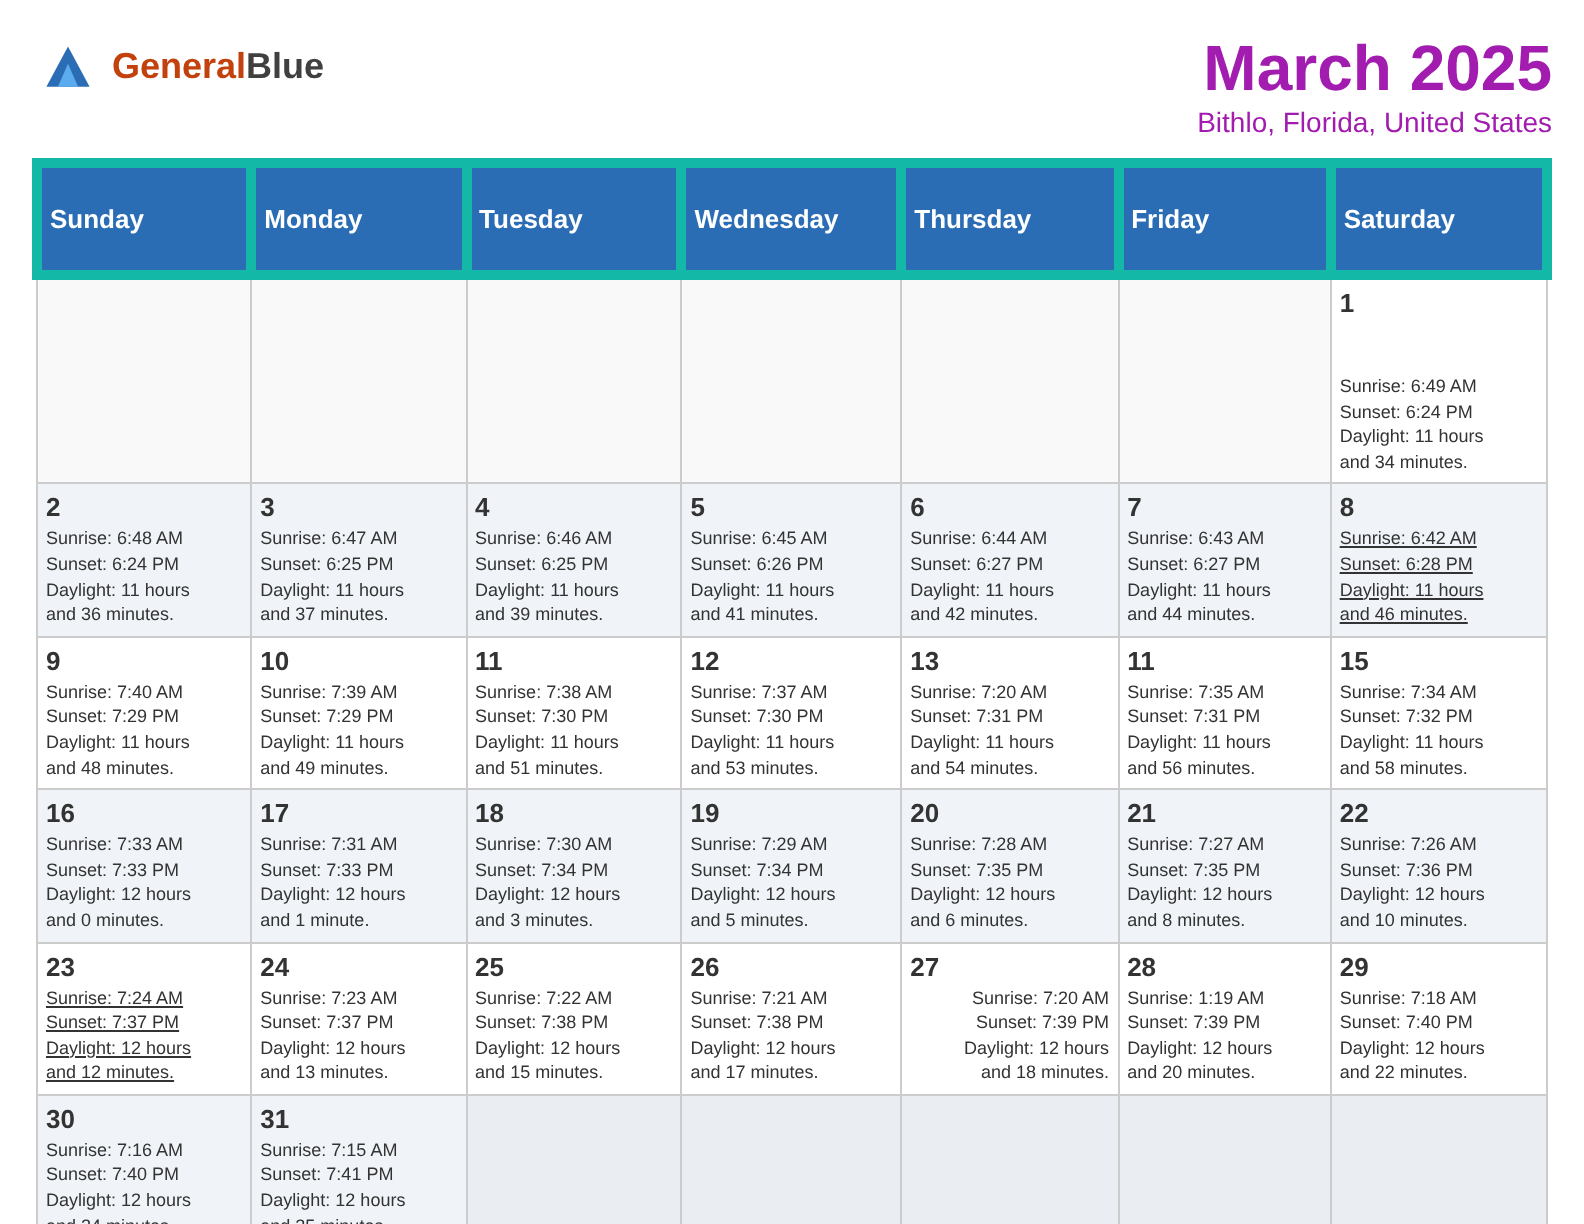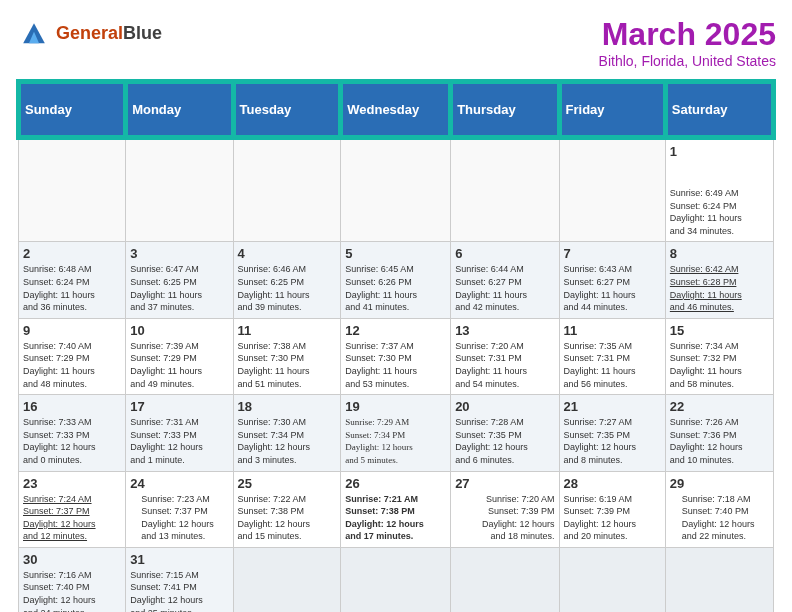--- a/index.html
+++ b/index.html
@@ -259,21 +259,21 @@
         </td>
         <td>
           <span class="day-number">18</span>
           <div class="day-info" style="white-space: pre-line;">Sunrise: 7:30 AM
 Sunset: 7:34 PM
 Daylight: 12 hours
 and 3 minutes.</div>
         </td>
         <td>
           <span class="day-number">19</span>
-          <div class="day-info" style="white-space: pre-line; font-family: Liberation Serif, serif;">Sunrise: 7:29 AM
+          <div class="day-info" style="white-space: pre-line;">Sunrise: 7:29 AM
 Sunset: 7:34 PM
 Daylight: 12 hours
 and 5 minutes.</div>
         </td>
         <td>
           <span class="day-number">20</span>
           <div class="day-info" style="white-space: pre-line;">Sunrise: 7:28 AM
 Sunset: 7:35 PM
 Daylight: 12 hours
 and 6 minutes.</div>
@@ -296,56 +296,56 @@
       <tr>
         <td>
           <span class="day-number">23</span>
           <div class="day-info" style="white-space: pre-line; text-decoration: underline;">Sunrise: 7:24 AM
 Sunset: 7:37 PM
 Daylight: 12 hours
 and 12 minutes.</div>
         </td>
         <td>
           <span class="day-number">24</span>
-          <div class="day-info" style="white-space: pre-line; margin-left: 11px;">Sunrise: 7:23 AM
+          <div class="day-info" style="white-space: pre-line;">Sunrise: 7:23 AM
 Sunset: 7:37 PM
 Daylight: 12 hours
 and 13 minutes.</div>
         </td>
         <td>
           <span class="day-number">25</span>
           <div class="day-info" style="white-space: pre-line;">Sunrise: 7:22 AM
 Sunset: 7:38 PM
 Daylight: 12 hours
 and 15 minutes.</div>
         </td>
         <td>
           <span class="day-number">26</span>
-          <div class="day-info" style="white-space: pre-line; font-weight: bold;">Sunrise: 7:21 AM
+          <div class="day-info" style="white-space: pre-line;">Sunrise: 7:21 AM
 Sunset: 7:38 PM
 Daylight: 12 hours
 and 17 minutes.</div>
         </td>
         <td>
           <span class="day-number">27</span>
           <div class="day-info" style="white-space: pre-line; text-align: right;">Sunrise: 7:20 AM
 Sunset: 7:39 PM
 Daylight: 12 hours
 and 18 minutes.</div>
         </td>
         <td>
           <span class="day-number">28</span>
-          <div class="day-info" style="white-space: pre-line;">Sunrise: 6:19 AM
+          <div class="day-info" style="white-space: pre-line;">Sunrise: 1:19 AM
 Sunset: 7:39 PM
 Daylight: 12 hours
 and 20 minutes.</div>
         </td>
         <td>
           <span class="day-number">29</span>
-          <div class="day-info" style="white-space: pre-line; margin-left: 12px;">Sunrise: 7:18 AM
+          <div class="day-info" style="white-space: pre-line;">Sunrise: 7:18 AM
 Sunset: 7:40 PM
 Daylight: 12 hours
 and 22 minutes.</div>
         </td>
       </tr>
       <tr class="row-alt">
         <td>
           <span class="day-number">30</span>
           <div class="day-info" style="white-space: pre-line;">Sunrise: 7:16 AM
 Sunset: 7:40 PM

